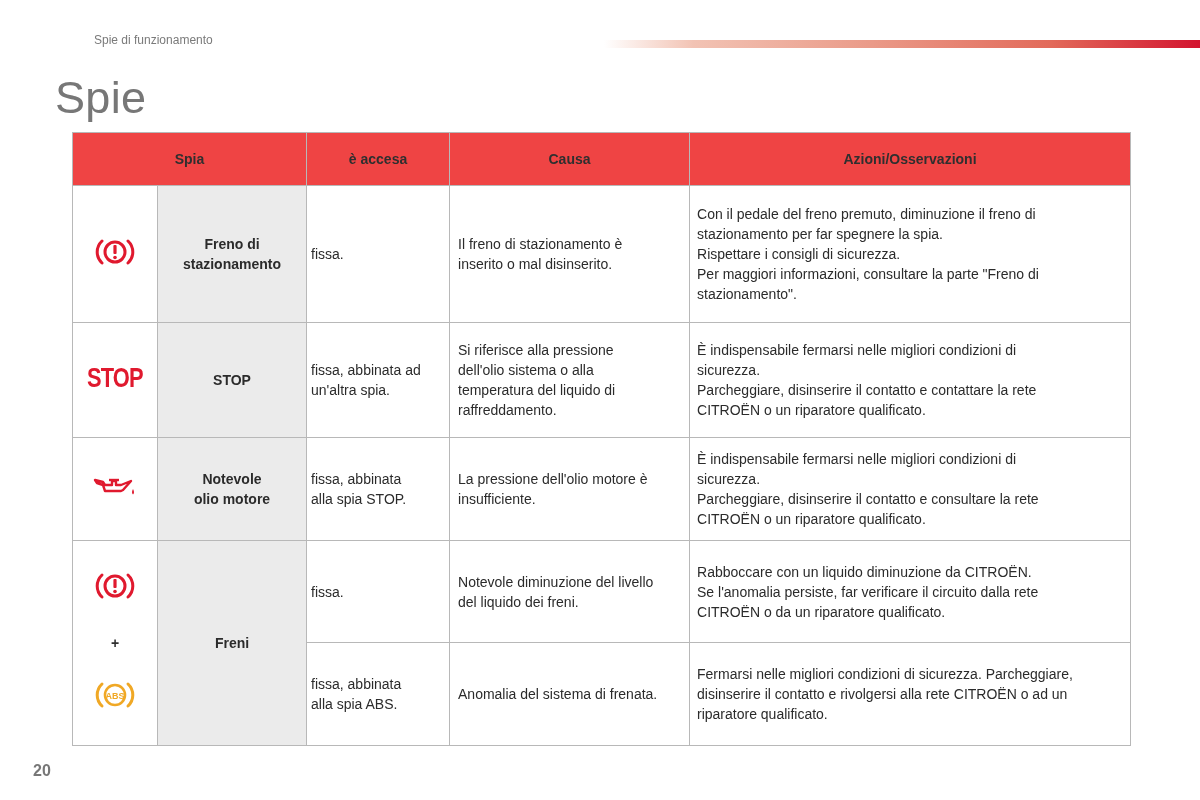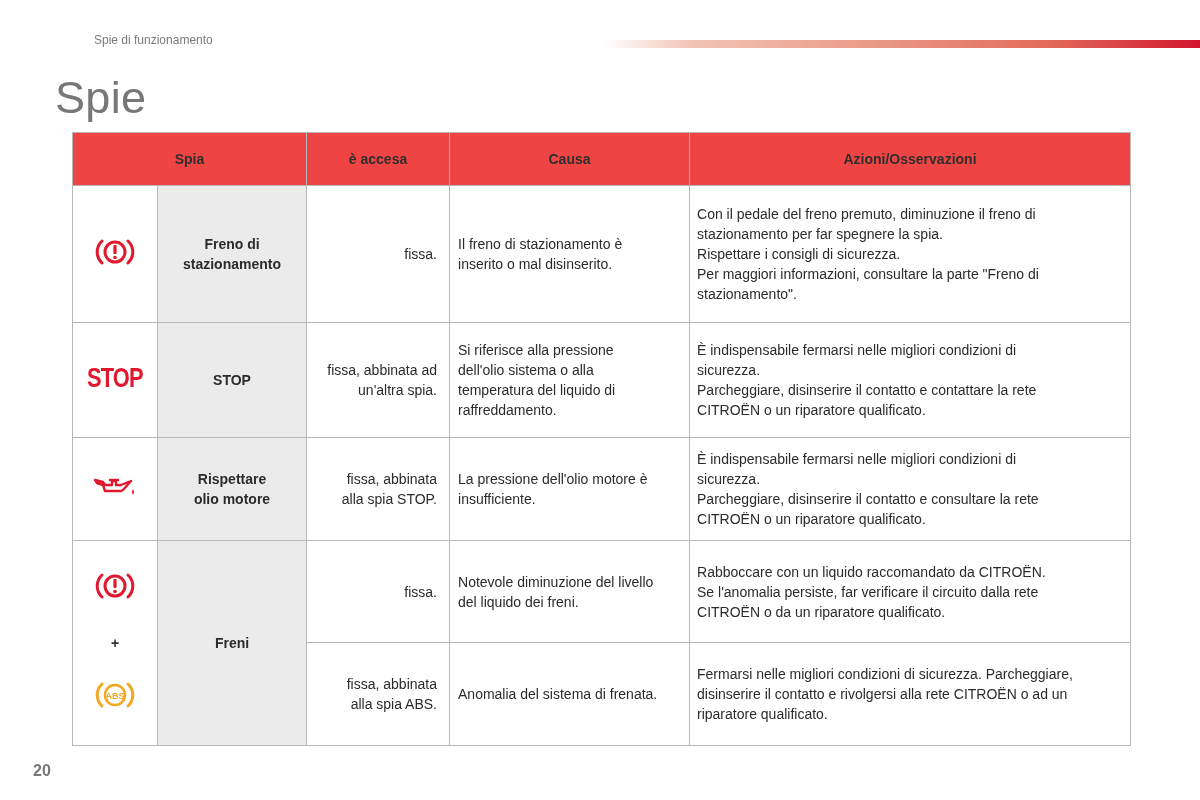--- a/index.html
+++ b/index.html
@@ -9,21 +9,21 @@
   .red-bar { position:absolute; left:604px; top:40px; width:596px; height:8px;
              background:linear-gradient(to right, rgba(255,255,255,0) 0%, #f2c3b4 15%, #ea9a88 45%, #e26a5a 75%, #d3142f 100%); }
   .page-title { position:absolute; left:55px; top:72px; font-size:45px; color:#777777; font-weight:normal; letter-spacing:0.3px; }
   .page-number { position:absolute; left:33px; top:762px; font-size:16px; font-weight:bold; color:#777777; }
 
   table.spie { position:absolute; left:72px; top:132px; width:1058px; border-collapse:collapse; table-layout:fixed; }
   table.spie th, table.spie td { border:1px solid #b8b8b8; font-size:14px; line-height:20px; }
   table.spie th { background:#ef4444; height:50px; font-weight:bold; color:#2f2f2f; text-align:center; }
   td.icon-cell { text-align:center; vertical-align:middle; background:#ffffff; }
   td.name-cell { background:#ebebeb; text-align:center; font-weight:bold; vertical-align:middle; padding:0 6px;margin-left:36px; }
-  td.state-cell { text-align:right; vertical-align:middle; padding:0 12px; }
+  td.state-cell { text-align:left; vertical-align:middle; padding:0 4px; }
   td.cause-cell { text-align:left; vertical-align:middle; padding:0 8px; }
   td.action-cell { text-align:left; vertical-align:middle; padding:0 7px; }
   .line { display:block; }
   .plus { display:block; font-size:14px; font-weight:bold; margin:26px 0; color:#2f2f2f; }
   .stop-glyph { font-family:"Liberation Sans", sans-serif; font-weight:bold; color:#e0192e;
                 font-size:28px; letter-spacing:-1px; display:inline-block; transform:scaleX(0.78); }
 </style>
 </head>
 <body>
 
@@ -106,21 +106,21 @@
       <td class="icon-cell">
         <span>
           <svg width="44" height="22" viewBox="0 0 44 22">
             <path d="M2 4 L10 6 L12 9 L19 9 L19 5 L23 5 L23 9 L28 9 L38 5 L30 14 L28 15 L12 15 L10 9 L4 7 Z" fill="none" stroke="#e0192e" stroke-width="2.4" stroke-linejoin="round"></path>
             <line x1="16" y1="4" x2="26" y2="4" stroke="#e0192e" stroke-width="2.4"></line>
             <path d="M40 13 Q42 16.5 40 18.5 Q38 16.5 40 13 Z" fill="#e0192e"></path>
           </svg>
         </span>
       </td>
       <td class="name-cell">
-        <span class="line">Rispettare</span>
+        <span class="line">Notevole</span>
         <span class="line">olio motore</span>
       </td>
       <td class="state-cell">
         <span class="line">fissa, abbinata</span>
         <span class="line">alla spia STOP.</span>
       </td>
       <td class="cause-cell">
         <span class="line">La pressione dell'olio motore è</span>
         <span class="line">insufficiente.</span>
       </td>
@@ -153,21 +153,21 @@
           </svg>
         </span>
       </td>
       <td class="name-cell" rowspan="2">Freni</td>
       <td class="state-cell">fissa.</td>
       <td class="cause-cell">
         <span class="line">Notevole diminuzione del livello</span>
         <span class="line">del liquido dei freni.</span>
       </td>
       <td class="action-cell">
-        <span class="line">Rabboccare con un liquido raccomandato da CITROËN.</span>
+        <span class="line">Rabboccare con un liquido diminuzione da CITROËN.</span>
         <span class="line">Se l'anomalia persiste, far verificare il circuito dalla rete</span>
         <span class="line">CITROËN o da un riparatore qualificato.</span>
       </td>
     </tr>
 
     <tr style="height:103px">
       <td class="state-cell">
         <span class="line">fissa, abbinata</span>
         <span class="line">alla spia ABS.</span>
       </td>

